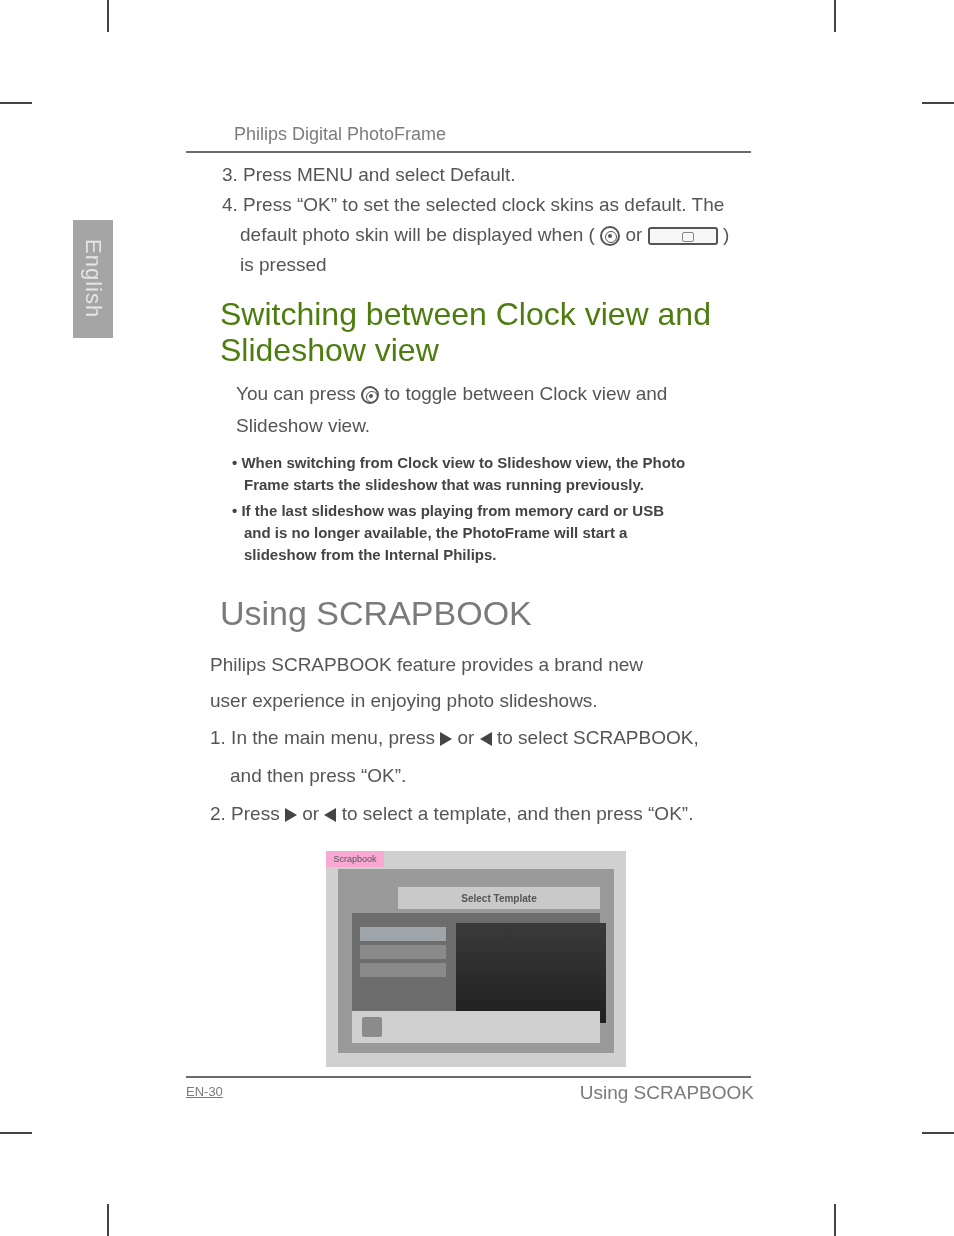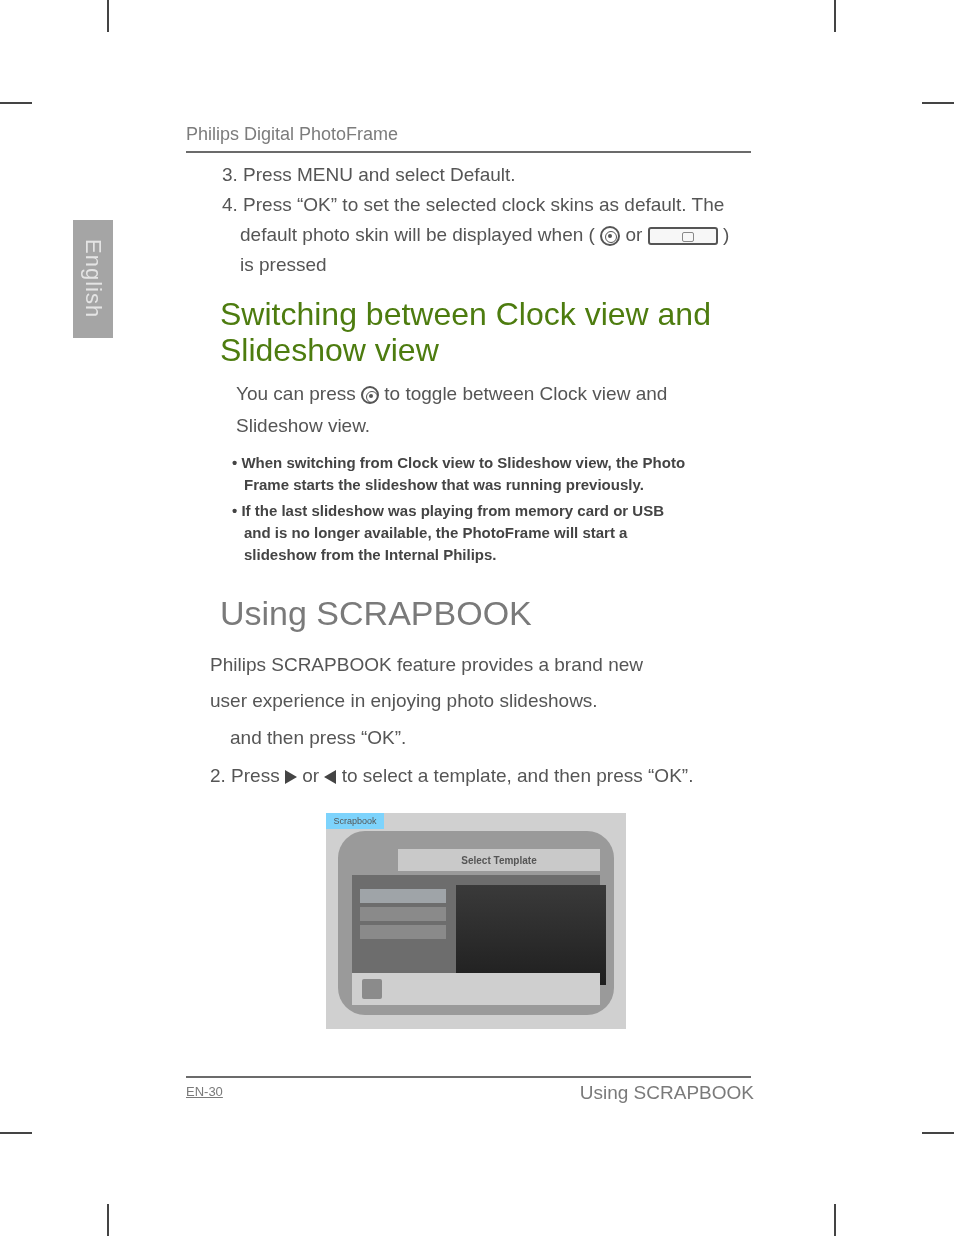--- a/index.html
+++ b/index.html
@@ -15,21 +15,21 @@
   .crop-v-bot-right { position:absolute; left:834px; bottom:0; width:2px; height:32px; background:#444; }
   .crop-h-bl        { position:absolute; left:0; bottom:102px; width:32px; height:2px; background:#444; }
   .crop-h-br        { position:absolute; left:922px; bottom:102px; width:32px; height:2px; background:#444; }
 
   
   .lang-tab { position:absolute; left:73px; top:220px; width:40px; height:118px; background:#a5a5a5; display:flex; align-items:center; justify-content:center; }
   .lang-tab span { writing-mode: vertical-rl; transform: rotate(0deg); color:#e4e4e4; font-size:22px; letter-spacing:1px; }
 
   
   .hdr { position:absolute; left:186px; top:124px; width:565px; }
-  .hdr-title { font-size:18px; color:#7c7c7c; padding-bottom:6px; }
+  .hdr-title { font-size:18px; color:#7c7c7c; padding-bottom:6px;margin-left:48px; }
   .hdr-rule  { height:2px; background:#6b6b6b; width:565px; }
 
   
   .content { position:absolute; left:186px; top:160px; width:580px; }
   .ol-line { font-size:19px; color:#555; line-height:30px; margin-left:36px; text-indent:-18px; padding-left:18px; }
   .ol-line.cont { text-indent:0; padding-left:18px; }
 
   .inline-icon-circle { display:inline-block; vertical-align:middle; width:20px; height:20px; border:2px solid #555; border-radius:50%; position:relative; }
   .inline-icon-circle::after { content:""; position:absolute; left:3px; top:3px; width:10px; height:10px; border:1px solid #555; border-radius:50%; }
   .inline-icon-circle::before { content:""; position:absolute; left:6px; top:6px; width:4px; height:4px; background:#555; border-radius:50%; }
@@ -46,22 +46,22 @@
   .note { font-size:15px; font-weight:bold; color:#444; line-height:22px; margin-left:46px; margin-top:10px; }
   .note .ind { padding-left:12px; display:block; }
 
   .step { font-size:19px; color:#555; line-height:38px; margin-left:24px; }
 
   .tri-r { display:inline-block; width:0; height:0; border-top:7px solid transparent; border-bottom:7px solid transparent; border-left:12px solid #444; vertical-align:middle; }
   .tri-l { display:inline-block; width:0; height:0; border-top:7px solid transparent; border-bottom:7px solid transparent; border-right:12px solid #444; vertical-align:middle; }
 
   
   .shot { position:relative; width:300px; height:216px; margin:18px auto 0 auto; background:#d0d0d0; }
-  .shot .frame { position:absolute; left:12px; top:18px; right:12px; bottom:14px; background:#9a9a9a;border-radius:27px; }
-  .shot .tab { position:absolute; left:0; top:0; width:58px; height:16px; background:#7dd3fc; font-size:9px; color:#555; display:flex; align-items:center; justify-content:center; }
+  .shot .frame { position:absolute; left:12px; top:18px; right:12px; bottom:14px; background:#9a9a9a; }
+  .shot .tab { position:absolute; left:0; top:0; width:58px; height:16px; background:#f9a8d4; font-size:9px; color:#555; display:flex; align-items:center; justify-content:center; }
   .shot .bar { position:absolute; left:60px; top:18px; right:14px; height:22px; background:#c9c9c9; display:flex; align-items:center; justify-content:center; font-size:10px; font-weight:bold; color:#555; }
   .shot .panel { position:absolute; left:14px; top:44px; right:14px; height:120px; background:#6d6d6d; }
   .shot .menu { position:absolute; left:8px; top:14px; width:86px; }
   .shot .menu div { height:14px; margin-bottom:4px; background:#8a8a8a; font-size:8px; color:#ccc; padding-left:4px; line-height:14px; }
   .shot .menu div.sel { background:#9fa4a8; }
   .shot .photo { position:absolute; left:104px; top:10px; width:150px; height:100px; background:linear-gradient(#3a3a3a,#1f1f1f); }
   .shot .bottom { position:absolute; left:14px; right:14px; bottom:10px; height:32px; background:#cfcfcf; }
   .shot .bottom .ico { position:absolute; left:10px; top:6px; width:20px; height:20px; background:#8b8b8b; border-radius:2px; }
   .shot .bottom .pg { position:absolute; right:10px; bottom:4px; font-size:9px; color:#777; }
 
@@ -123,20 +123,27 @@
       <span>• If the last slideshow was playing from memory card or USB</span>
       <span class="ind">and is no longer available, the PhotoFrame will start a</span>
       <span class="ind">slideshow from the Internal Philips.</span>
     </div>
 
     <div class="h1">Using SCRAPBOOK</div>
 
     <div class="para2">Philips SCRAPBOOK feature provides a brand new</div>
     <div class="para2">user experience in enjoying photo slideshows.</div>
 
+    <div class="step">
+      <span>1. In the main menu, press  </span>
+      <span class="tri-r"></span>
+      <span> or  </span>
+      <span class="tri-l"></span>
+      <span>to select SCRAPBOOK,</span>
+    </div>
     <div class="step" style="padding-left:20px;">and then press “OK”.</div>
 
     <div class="step">
       <span>2. Press </span>
       <span class="tri-r"></span>
       <span> or  </span>
       <span class="tri-l"></span>
       <span>to select a template, and then press “OK”.</span>
     </div>
 

